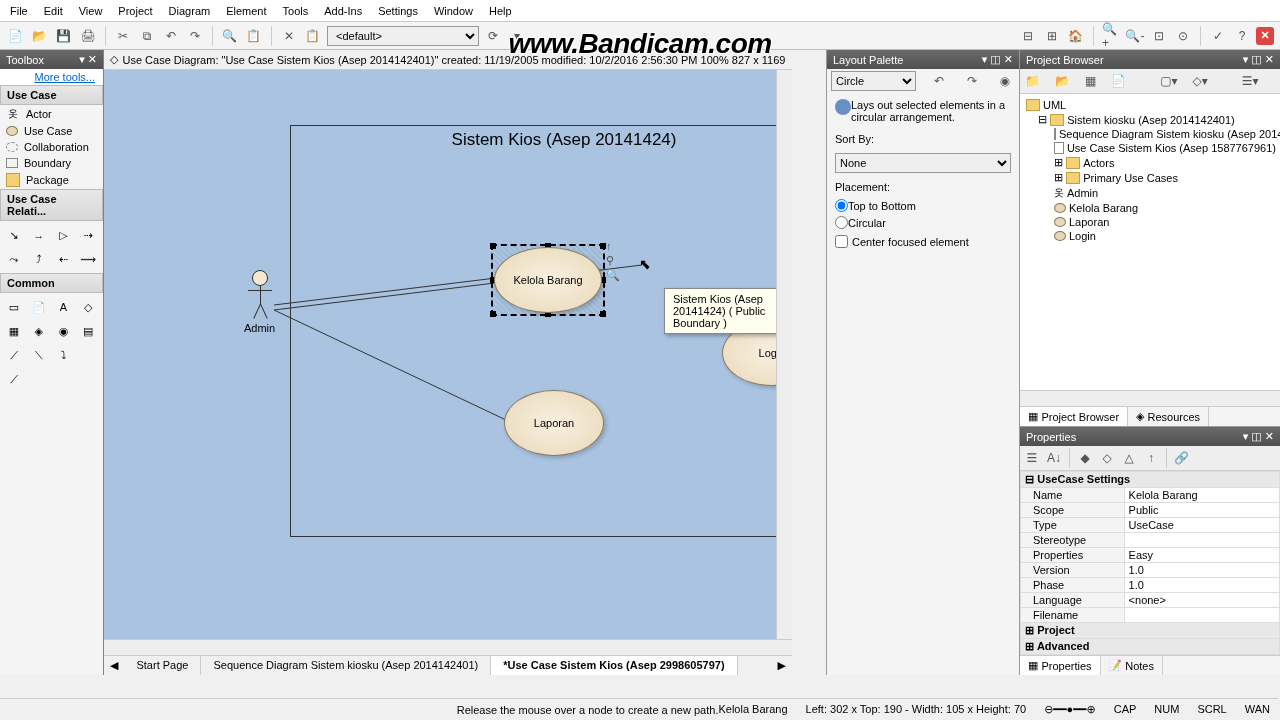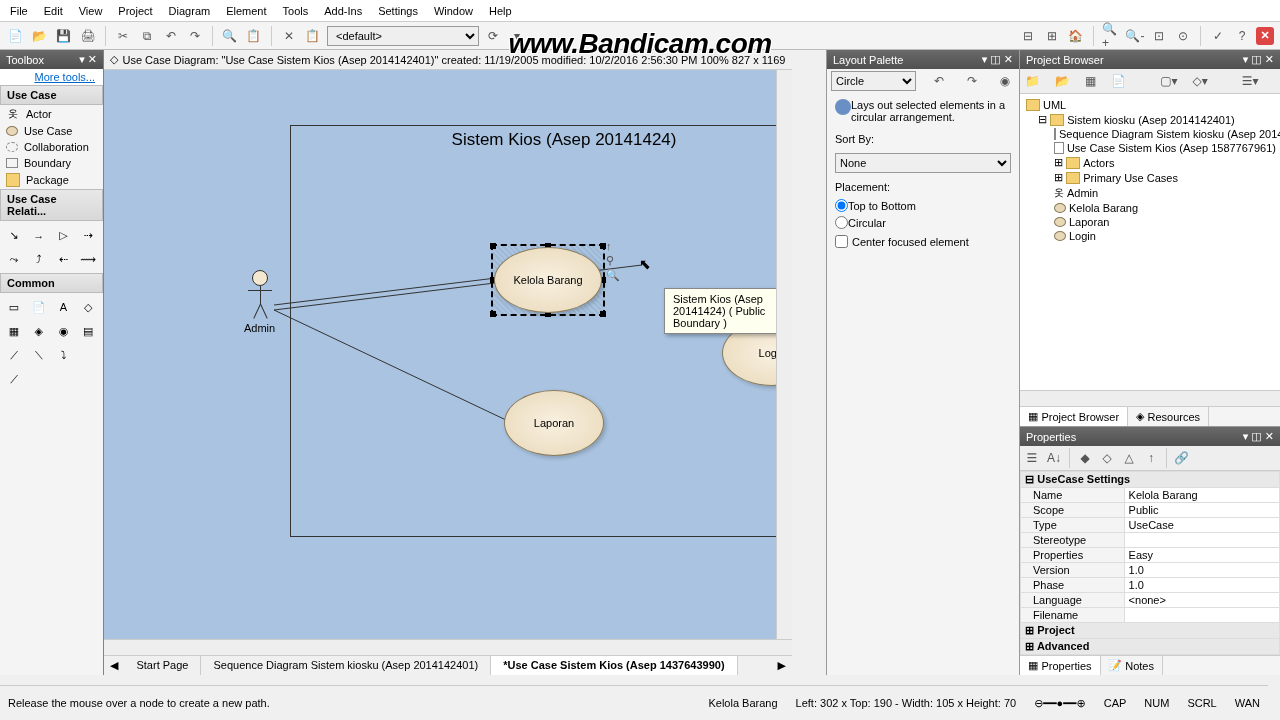--- a/index.html
+++ b/index.html
@@ -83,21 +83,21 @@
 .browser-tab { padding: 3px 8px; border-right: 1px solid #ccc; display: flex; align-items: center; gap: 3px; cursor: pointer; }
 .browser-tab.active { background: #fff; }
 
 .properties-panel { border-top: 1px solid #999; }
 .prop-toolbar { display: flex; gap: 2px; padding: 2px; background: #eee; border-bottom: 1px solid #ccc; }
 .prop-table { width: 100%; border-collapse: collapse; font-size: 11px; background: #fff; }
 .prop-table td { border: 1px solid #ddd; padding: 1px 4px; }
 .prop-table td:first-child { background: #f4f4f4; width: 40%; padding-left: 12px; }
 .prop-section { background: #e8e8e8 !important; font-weight: bold; padding-left: 4px !important; }
 
-.statusbar { position: absolute; bottom: 0; left: 0; right: 12px; height: 35px; background: #f0f0f0; border-top: 1px solid #ccc; display: flex; align-items: center; padding: 0 8px; font-size: 11px; justify-content: space-between; }
+.statusbar { position: absolute; bottom: 0; left: 0; right: 2px; height: 22px; background: #f0f0f0; border-top: 1px solid #ccc; display: flex; align-items: center; padding: 0 8px; font-size: 11px; justify-content: flex-end; }
 .status-right { display: flex; gap: 18px; }
 
 svg.conn { position: absolute; left: 0; top: 0; pointer-events: none; }
 .cursor-arrow { position: absolute; font-size: 14px; }
 .close-x { width: 18px; height: 18px; background: #d44; border-radius: 3px; color: #fff; display: flex; align-items: center; justify-content: center; font-weight: bold; }
 </style>
 </head>
 <body>
 
 <div class="menubar">
@@ -258,21 +258,21 @@
       </div>
       <div class="tooltip-box">Sistem Kios (Asep 20141424) ( Public Boundary )</div>
       <div class="cursor-arrow" style="left:535px;top:186px">⬉</div>
       <div class="scrollbar-v"></div>
     </div>
     <div class="scrollbar-h"></div>
     <div class="tabs-row">
       <span style="padding:3px 6px">◀</span>
       <div class="tab">Start Page</div>
       <div class="tab">Sequence Diagram Sistem kiosku (Asep 2014142401)</div>
-      <div class="tab active">*Use Case Sistem Kios (Asep 1437643990)</div>
+      <div class="tab active">*Use Case Sistem Kios (Asep 2998605797)</div>
       <span style="padding:3px 6px;margin-left:auto">▶</span>
     </div>
   </div>
 
   <div class="layout-palette">
     <div class="panel-header">
         <span>Layout Palette</span>
         <span>▾ ◫ ✕</span>
       </div>
     <div class="lp-tb-row">

